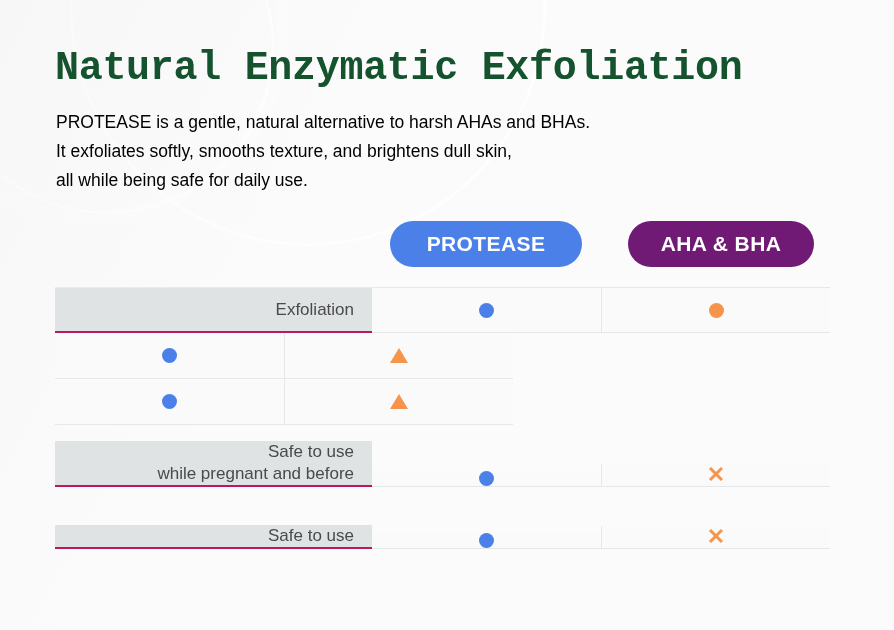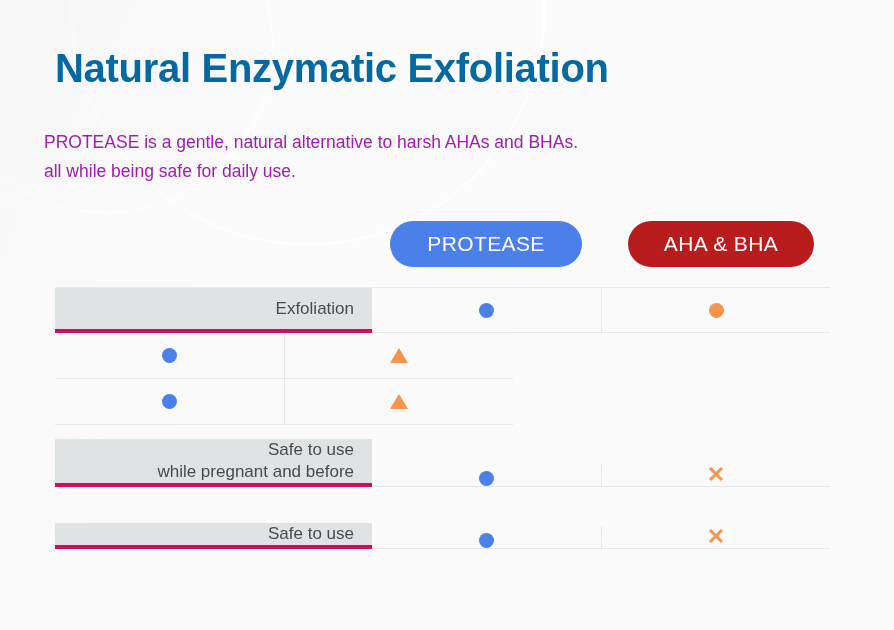--- a/index.html
+++ b/index.html
@@ -57,33 +57,33 @@
   .content {
     position: relative;
     z-index: 2;
   }
   .page-title {
     position: absolute;
     left: 55px;
     top: 46px;
     font-size: 40px;
     font-weight: bold;
-    color: #0369a1;
+    color: #14532d;
     letter-spacing: -0.3px;
     white-space: nowrap;
+    font-family: Liberation Mono, monospace;
   }
   .subcopy {
     position: absolute;
-    left: 44px;
+    left: 56px;
     top: 108px;
     font-size: 17.5px;
     line-height: 29px;
-    color: #a21caf;
+    color: #000000;
     white-space: nowrap;
-    margin-top: 20px;
   }
   .subcopy div { white-space: nowrap; }
 
   
   .badges {
     position: absolute;
     left: 372px;
     top: 221px;
     width: 458px;
     height: 48px;
@@ -91,32 +91,32 @@
   .badge {
     position: absolute;
     top: 0;
     height: 46px;
     border-radius: 23px;
     display: flex;
     align-items: center;
     justify-content: center;
     color: #ffffff;
     font-size: 21px;
-    font-weight: normal;
+    font-weight: bold;
     letter-spacing: 0.4px;
   }
   .badge-protease {
     left: 18px;
     width: 192px;
     background: #4a80e8;
   }
   .badge-aha {
     left: 256px;
     width: 186px;
-    background: #b91c1c;
+    background: #701a75;
   }
 
   
   .table {
     position: absolute;
     left: 55px;
     top: 287px;
     width: 775px;
     height: 288px;
   }
@@ -134,21 +134,21 @@
     box-sizing: border-box;
     background: #dfe3e4;
     display: flex;
     align-items: center;
     justify-content: flex-end;
     text-align: right;
     padding-right: 18px;
     font-size: 17px;
     line-height: 22px;
     color: #4a4a4a;
-    border-bottom: 4px solid #be185d;
+    border-bottom: 2px solid #be185d;
   }
   .cell-label .lines {
     display: block;
   }
   .cell-data {
     width: 229px;
     box-sizing: border-box;
     background: #fafafa;
     display: flex;
     align-items: center;
@@ -195,20 +195,21 @@
 <div class="bg-deco bubble-b"></div>
 <div class="bg-deco bubble-c"></div>
 <div class="sheen"></div>
 
 <div class="content">
 
   <div class="page-title">Natural Enzymatic Exfoliation</div>
 
   <div class="subcopy">
     <div>PROTEASE is a gentle, natural alternative to harsh AHAs and BHAs.</div>
+    <div>It exfoliates softly, smooths texture, and brightens dull skin,</div>
     <div>all while being safe for daily use.</div>
   </div>
 
   <div class="badges">
     <div class="badge badge-protease">PROTEASE</div>
     <div class="badge badge-aha">AHA &amp; BHA</div>
   </div>
 
   <div class="table">
 

